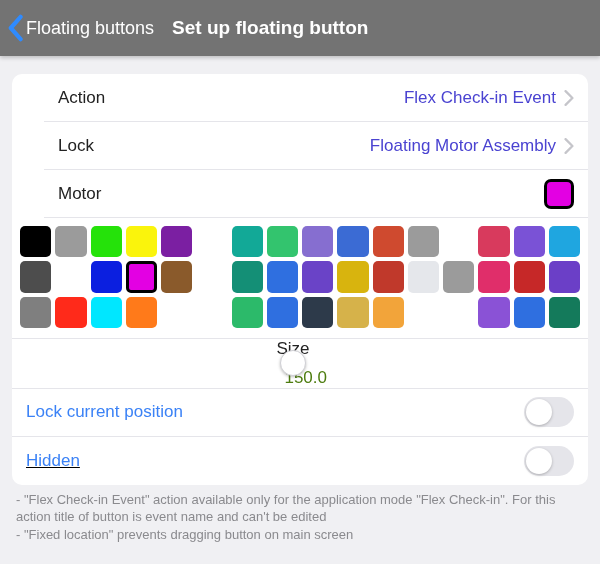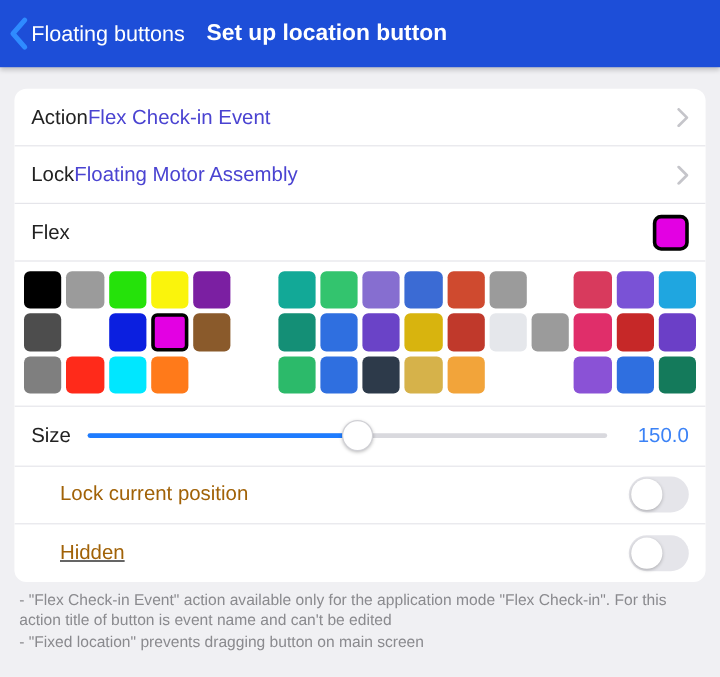--- a/index.html
+++ b/index.html
@@ -1,18 +1,18 @@
 <!DOCTYPE html>
 <html><head>
 <meta charset="utf-8">
 <style>
   * { box-sizing: border-box; margin: 0; padding: 0; }
   html, body { width: 600px; height: 564px; font-family: -apple-system, BlinkMacSystemFont, "Segoe UI", Helvetica, Arial, sans-serif; background: #f0f0f3; overflow: hidden; }
   .header {
-    background: #1d4ed8;
+    background: #737373;
     height: 56px;
     display: flex;
     align-items: center;
     padding: 0 10px 0 6px;
     color: #fff;
     box-shadow: 0 2px 4px rgba(0,0,0,0.2);
   }
   .back-chevron-svg { width: 18px; height: 28px; }
   .back-label { font-size: 18px; font-weight: 400; margin-left: 2px; margin-right: 18px; color: #fff; }
   .page-title { font-size: 19px; font-weight: 600; color: #fff; }
@@ -21,24 +21,25 @@
     background: #fff;
     border-radius: 10px;
     overflow: hidden;
   }
   .row {
     display: flex;
     align-items: center;
     padding: 4px 14px;
     min-height: 48px;
     border-bottom: 1px solid #e5e5ea;
+    margin-left: 32px;
   }
   .row:last-child { border-bottom: none; }
   .row-label { font-size: 17px; color: #222; flex: 0 0 auto; }
-  .row-value { flex: 1 1 auto; text-align: left; font-size: 17px; color: #4a43d1; }
+  .row-value { flex: 1 1 auto; text-align: right; font-size: 17px; color: #4a43d1; }
   .chevron-right-svg { width: 10px; height: 16px; margin-left: 8px; flex: 0 0 auto; }
   .color-swatch-selected {
     width: 30px; height: 30px; border-radius: 7px;
     border: 3px solid #000;
     margin-left: auto;
   }
   .palette-wrap { padding: 8px 8px 10px 8px; border-bottom: 1px solid #e5e5ea; }
   .palette {
     display: grid;
     grid-template-columns: repeat(16, 1fr);
@@ -47,36 +48,37 @@
   .swatch {
     width: 100%;
     aspect-ratio: 1/1;
     border-radius: 5px;
   }
   .swatch.sel { border: 3px solid #000; }
   .swatch.empty { visibility: hidden; }
   .slider-row {
     display: flex; align-items: center; padding: 0 14px; min-height: 50px;
     border-bottom: 1px solid #e5e5ea;
+    flex-direction: column;
   }
   .slider-label { font-size: 17px; color: #222; margin-right: 14px; }
   .slider-track {
     flex: 1 1 auto; position: relative; height: 4px;
     background: #d9d9de; border-radius: 2px; margin-right: 14px;
   }
   .slider-fill { position: absolute; left:0; top:0; bottom:0; background:#1e7cff; border-radius:2px; }
   .slider-thumb {
     position: absolute; top: 50%; width: 26px; height: 26px; border-radius: 50%;
     background: #fff; border:1px solid #d0d0d5; box-shadow: 0 1px 3px rgba(0,0,0,0.25);
     transform: translate(-50%, -50%);
   }
-  .slider-value { font-size: 17px; color: #3b82f6; width: 54px; text-align: right; }
+  .slider-value { font-size: 17px; color: #4d7c0f; width: 54px; text-align: right; }
   .toggle-row { display:flex; align-items:center; padding: 0 14px; min-height: 48px; border-bottom: 1px solid #e5e5ea; }
   .toggle-row:last-child { border-bottom: none; text-decoration: underline; }
-  .toggle-label { font-size: 17px; color:#a16207; flex:1 1 auto;margin-left:24px; }
+  .toggle-label { font-size: 17px; color:#3b82f6; flex:1 1 auto; }
   .toggle {
     width: 50px; height: 30px; border-radius: 15px; background:#e5e5ea; position:relative; flex:0 0 auto;
   }
   .toggle-knob {
     position:absolute; left:2px; top:2px; width:26px; height:26px; border-radius:50%; background:#fff;
     box-shadow: 0 1px 3px rgba(0,0,0,0.25);
   }
   .footer-note {
     margin: 6px 16px 0 16px;
     font-size: 13px;
@@ -87,21 +89,21 @@
 </head>
 <body>
 
 <div class="header">
   <span style="display:flex;align-items:center;cursor:pointer;">
     <svg class="back-chevron-svg" viewBox="0 0 12 20">
       <polyline points="10,2 3,10 10,18" fill="none" stroke="#2f8bff" stroke-width="3" stroke-linecap="round" stroke-linejoin="round"></polyline>
     </svg>
     <span class="back-label">Floating buttons</span>
   </span>
-  <span class="page-title">Set up location button</span>
+  <span class="page-title">Set up floating button</span>
 </div>
 
 <div class="card">
 
   <div class="row">
     <span class="row-label">Action</span>
     <span class="row-value">Flex Check-in Event</span>
     <svg class="chevron-right-svg" viewBox="0 0 8 14">
       <polyline points="1,1 7,7 1,13" fill="none" stroke="#c5c5ca" stroke-width="2" stroke-linecap="round" stroke-linejoin="round"></polyline>
     </svg>
@@ -109,21 +111,21 @@
 
   <div class="row">
     <span class="row-label">Lock</span>
     <span class="row-value">Floating Motor Assembly</span>
     <svg class="chevron-right-svg" viewBox="0 0 8 14">
       <polyline points="1,1 7,7 1,13" fill="none" stroke="#c5c5ca" stroke-width="2" stroke-linecap="round" stroke-linejoin="round"></polyline>
     </svg>
   </div>
 
   <div class="row">
-    <span class="row-label">Flex</span>
+    <span class="row-label">Motor</span>
     <span class="color-swatch-selected" style="background: rgb(227, 0, 227);"></span>
   </div>
 
   <div class="palette-wrap">
     <div class="palette" id="palette">
         <div class="swatch" style="background: rgb(0, 0, 0);"></div>
         <div class="swatch" style="background: rgb(155, 155, 155);"></div>
         <div class="swatch" style="background: rgb(37, 226, 10);"></div>
         <div class="swatch" style="background: rgb(250, 244, 12);"></div>
         <div class="swatch" style="background: rgb(123, 31, 162);"></div>

